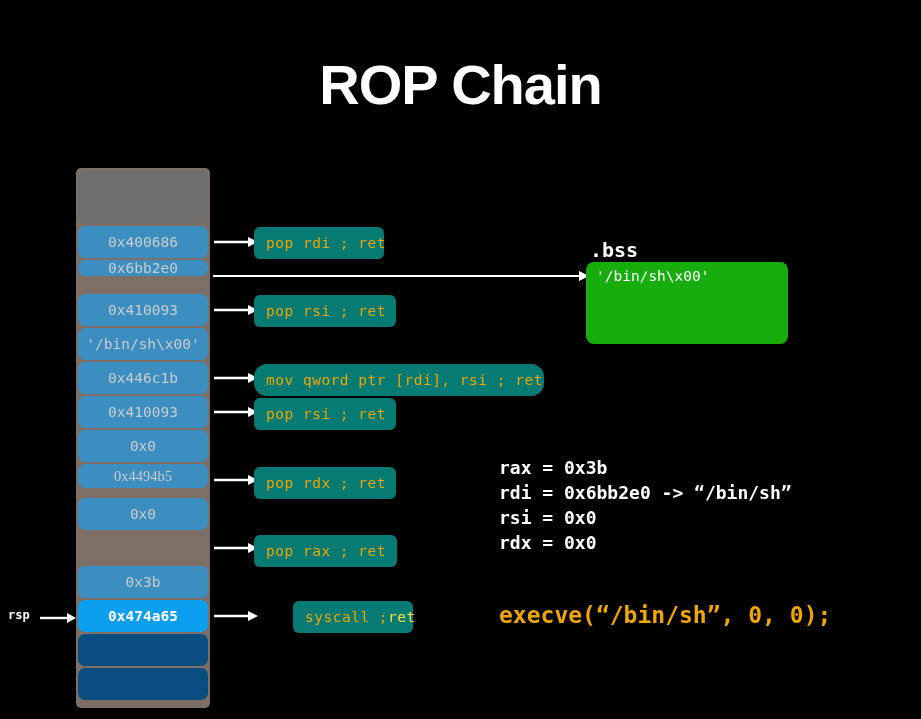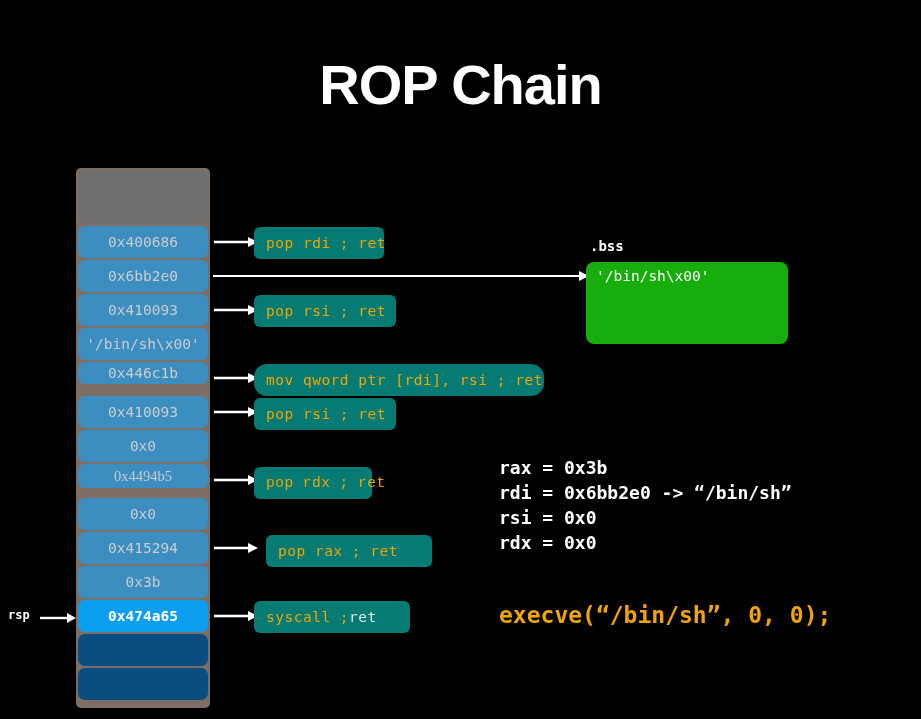--- a/index.html
+++ b/index.html
@@ -106,31 +106,31 @@
     display: flex;
     align-items: center;
     padding: 0 12px;
     box-sizing: border-box;
     font-family: "DejaVu Sans Mono", monospace;
     font-size: 14.5px;
     color: #f0a500;
     white-space: nowrap;
     letter-spacing: 0.5px;
   }
-  .gadget .ret-white { color: #e5e5e5; text-align: center; }
+  .gadget .ret-white { color: #fde047; text-align: center; }
 
   
   .bss-label {
     position: absolute;
     left: 590px;
     top: 238px;
     color: #ffffff;
     font-family: "DejaVu Sans Mono", monospace;
     font-weight: bold;
-    font-size: 14px;
+    font-size: 20px;
   }
   .bss-box {
     position: absolute;
     left: 586px;
     top: 262px;
     width: 202px;
     height: 82px;
     background: #16ad0d;
     border-radius: 8px;
   }
@@ -171,29 +171,28 @@
   }
 </style>
 </head>
 <body>
 
 <div class="title">ROP Chain</div>
 
 <div class="stack" id="stack-column">
     <div class="cell top-gray" style="top: 2px; height: 54px;"></div>
     <div class="cell normal" style="top: 58px; height: 32px;">0x400686</div>
-    <div class="cell normal" style="top: 92px; height: 32px;">0x6bb2e0</div>
+    <div class="cell normal" style="top: 92px; height: 16px;">0x6bb2e0</div>
     <div class="cell normal" style="top: 126px; height: 32px;">0x410093</div>
     <div class="cell normal" style="top: 160px; height: 32px;">'/bin/sh\x00'</div>
-    <div class="cell normal" style="top: 194px; height: 22px;">0x446c1b</div>
+    <div class="cell normal" style="top: 194px; height: 32px;">0x446c1b</div>
     <div class="cell normal" style="top: 228px; height: 32px;">0x410093</div>
     <div class="cell normal" style="top: 262px; height: 32px;">0x0</div>
     <div class="cell normal" style="top: 296px; height: 24px; font-family: Liberation Serif, serif;">0x4494b5</div>
     <div class="cell normal" style="top: 330px; height: 32px;">0x0</div>
-    <div class="cell normal" style="top: 364px; height: 32px;">0x415294</div>
     <div class="cell normal" style="top: 398px; height: 32px; border-radius: 6px;">0x3b</div>
     <div class="cell highlight" style="top: 432px; height: 32px;">0x474a65</div>
     <div class="cell empty-dark" style="top: 466px; height: 32px;"></div>
     <div class="cell empty-dark" style="top: 500px; height: 32px;"></div>
   </div>
 
 <div class="rsp-label">rsp</div>
 <svg class="rsp-arrow" viewBox="0 0 36 12">
   <line x1="0" y1="6" x2="27" y2="6" stroke="#ffffff" stroke-width="2.4"></line>
   <polygon points="27,1 36,6 27,11" fill="#ffffff"></polygon>
@@ -233,23 +232,23 @@
 <svg class="arrow-long" viewBox="0 0 376 12" preserveAspectRatio="none">
   <line x1="0" y1="6" x2="366" y2="6" stroke="#ffffff" stroke-width="2"></line>
   <polygon points="366,1 376,6 366,11" fill="#ffffff"></polygon>
 </svg>
 
 <div id="gadget-layer">
     <div class="gadget" style="top: 227px; width: 130px;">pop rdi ; ret</div>
     <div class="gadget" style="top: 295px; width: 142px;">pop rsi ; ret</div>
     <div class="gadget" style="top: 364px; width: 290px; border-radius: 13px;">mov qword ptr [rdi], rsi ; ret</div>
     <div class="gadget" style="top: 398px; width: 142px;">pop rsi ; ret</div>
-    <div class="gadget" style="top: 467px; width: 118px; font-family: Liberation Mono, monospace;">pop rdx ; ret</div>
-    <div class="gadget" style="top: 535px; width: 166px; margin-left: 12px;">pop rax ; ret</div>
-    <div class="gadget" style="top: 601px; width: 156px;">
+    <div class="gadget" style="top: 467px; width: 142px;">pop rdx ; ret</div>
+    <div class="gadget" style="top: 535px; width: 143px;">pop rax ; ret</div>
+    <div class="gadget" style="top: 601px; width: 120px; margin-left: 39px;">
       <span>syscall ; </span>
       <span class="ret-white">ret</span>
     </div>
   </div>
 
 <div class="bss-label">.bss</div>
 <div class="bss-box">
   <div class="bss-text">'/bin/sh\x00'</div>
 </div>
 

